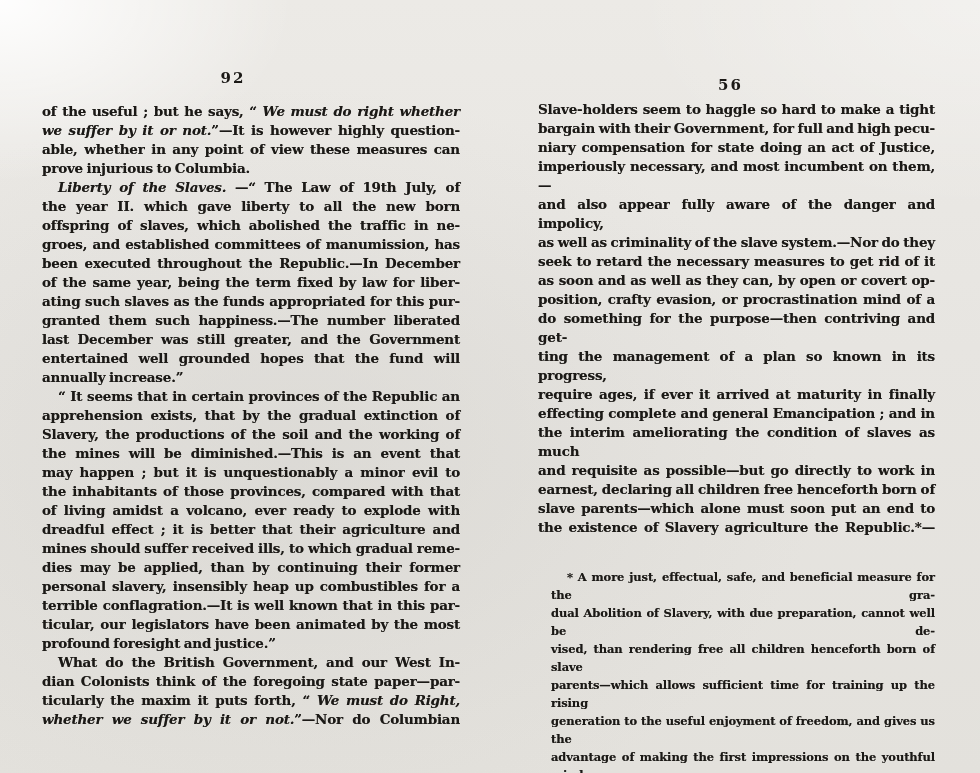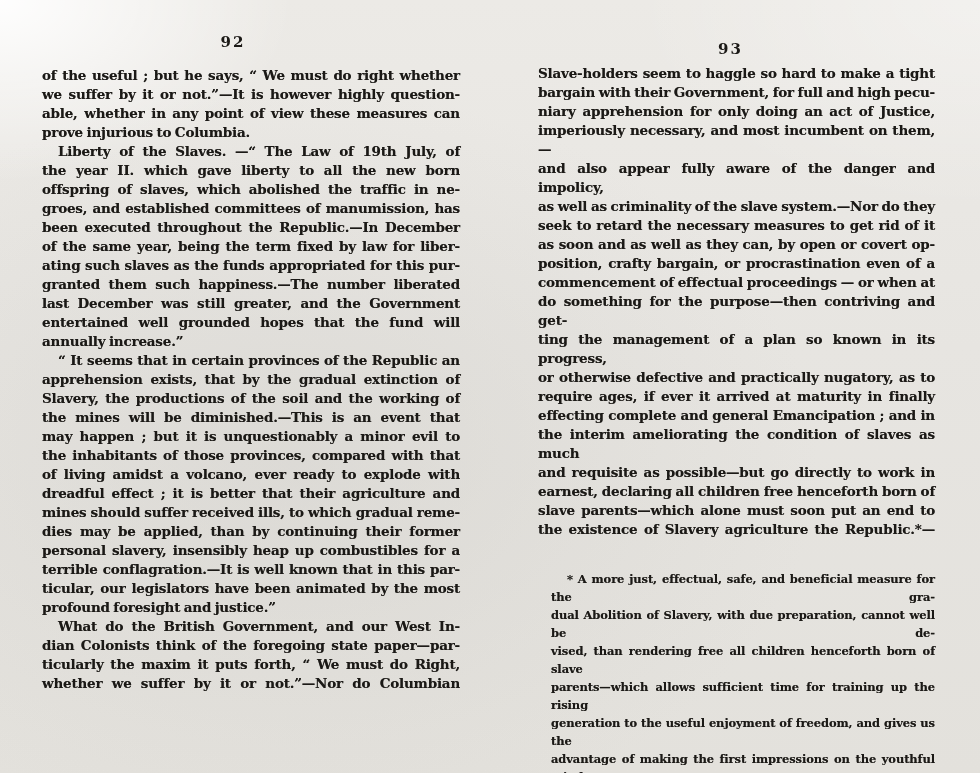--- a/index.html
+++ b/index.html
@@ -25,20 +25,21 @@
     position: absolute;
   }
   .page-left  { left: 42px;  top: 33px; width: 418px; }
   .page-right { left: 538px; top: 40px; width: 397px; }
   .pagenum {
     text-align: center;
     font-size: 15px;
     font-weight: bold;
     letter-spacing: 2px;
     height: 17px;
+    margin-top: 36px;
   }
   .page-left .pagenum  { transform: translateX(-18px); margin-bottom: 16px; }
   .page-right .pagenum { transform: translateX(-6px);  margin-bottom: 7px; }
   .bodytext {
     font-size: 13.5px;
     font-weight: bold;
     line-height: 19px;
     letter-spacing: -0.2px;
     word-spacing: -1px;
     text-shadow: 0 0 0.4px rgba(27,25,22,0.55);
@@ -51,21 +52,21 @@
   .tline.last { text-align-last: left; }
   .para.indent .tline:first-child { text-indent: 16px; }
   .footnote {
     margin-top: 31px;
     margin-left: 13px;
     font-size: 11.5px;
     line-height: 18px;
     letter-spacing: -0.1px;
   }
   .footnote .tline:first-child { text-indent: 14px; }
-  .it { }
+  .it { font-style: italic; }
 </style>
 </head>
 <body>
 
 <div class="scan">
 
   <div class="page page-left">
     <div class="pagenum">92</div>
     <div class="bodytext">
       <div class="para">
@@ -106,36 +107,34 @@
       <div class="para indent">
           <div class="tline"><span>What do the British Government, and our West In-</span></div>
           <div class="tline"><span>dian Colonists think of the foregoing state paper—par-</span></div>
           <div class="tline"><span>ticularly the maxim it puts forth, “ </span><span class="it">We must do Right,</span></div>
           <div class="tline"><span class="it">whether we suffer by it or not.</span><span>”—Nor do Columbian</span></div>
         </div>
     </div>
   </div>
 
   <div class="page page-right">
-    <div class="pagenum">93</div>
+    <div class="pagenum">56</div>
     <div class="bodytext">
       <div class="para">
           <div class="tline"><span>Slave-holders seem to haggle so hard to make a tight</span></div>
           <div class="tline"><span>bargain with their Government, for full and high pecu-</span></div>
-          <div class="tline"><span>niary apprehension for only doing an act of Justice,</span></div>
+          <div class="tline"><span>niary compensation for state doing an act of Justice,</span></div>
           <div class="tline"><span>imperiously necessary, and most incumbent on them,—</span></div>
           <div class="tline"><span>and also appear fully aware of the danger and impolicy,</span></div>
           <div class="tline"><span>as well as criminality of the slave system.—Nor do they</span></div>
           <div class="tline"><span>seek to retard the necessary measures to get rid of it</span></div>
           <div class="tline"><span>as soon and as well as they can, by open or covert op-</span></div>
-          <div class="tline"><span>position, crafty bargain, or procrastination even of a</span></div>
-          <div class="tline"><span>commencement of </span><span class="it">effectual</span><span> proceedings — or when at</span></div>
+          <div class="tline"><span>position, crafty evasion, or procrastination mind of a</span></div>
           <div class="tline"><span>do something for the purpose—then contriving and get-</span></div>
           <div class="tline"><span>ting the management of a plan so known in its progress,</span></div>
-          <div class="tline"><span>or otherwise defective and practically nugatory, as to</span></div>
           <div class="tline"><span>require ages, if ever it arrived at maturity in finally</span></div>
           <div class="tline"><span>effecting complete and general Emancipation ; and in</span></div>
           <div class="tline"><span>the interim ameliorating the condition of slaves as much</span></div>
           <div class="tline"><span>and requisite as possible—but go directly to work in</span></div>
           <div class="tline"><span>earnest, declaring all children free henceforth born of</span></div>
           <div class="tline"><span>slave parents—which alone must soon put an end to</span></div>
           <div class="tline"><span>the existence of Slavery agriculture the Republic.*—</span></div>
         </div>
       <div class="para footnote indent">
           <div class="tline"><span>* A more just, effectual, safe, and beneficial measure for the gra-</span></div>

